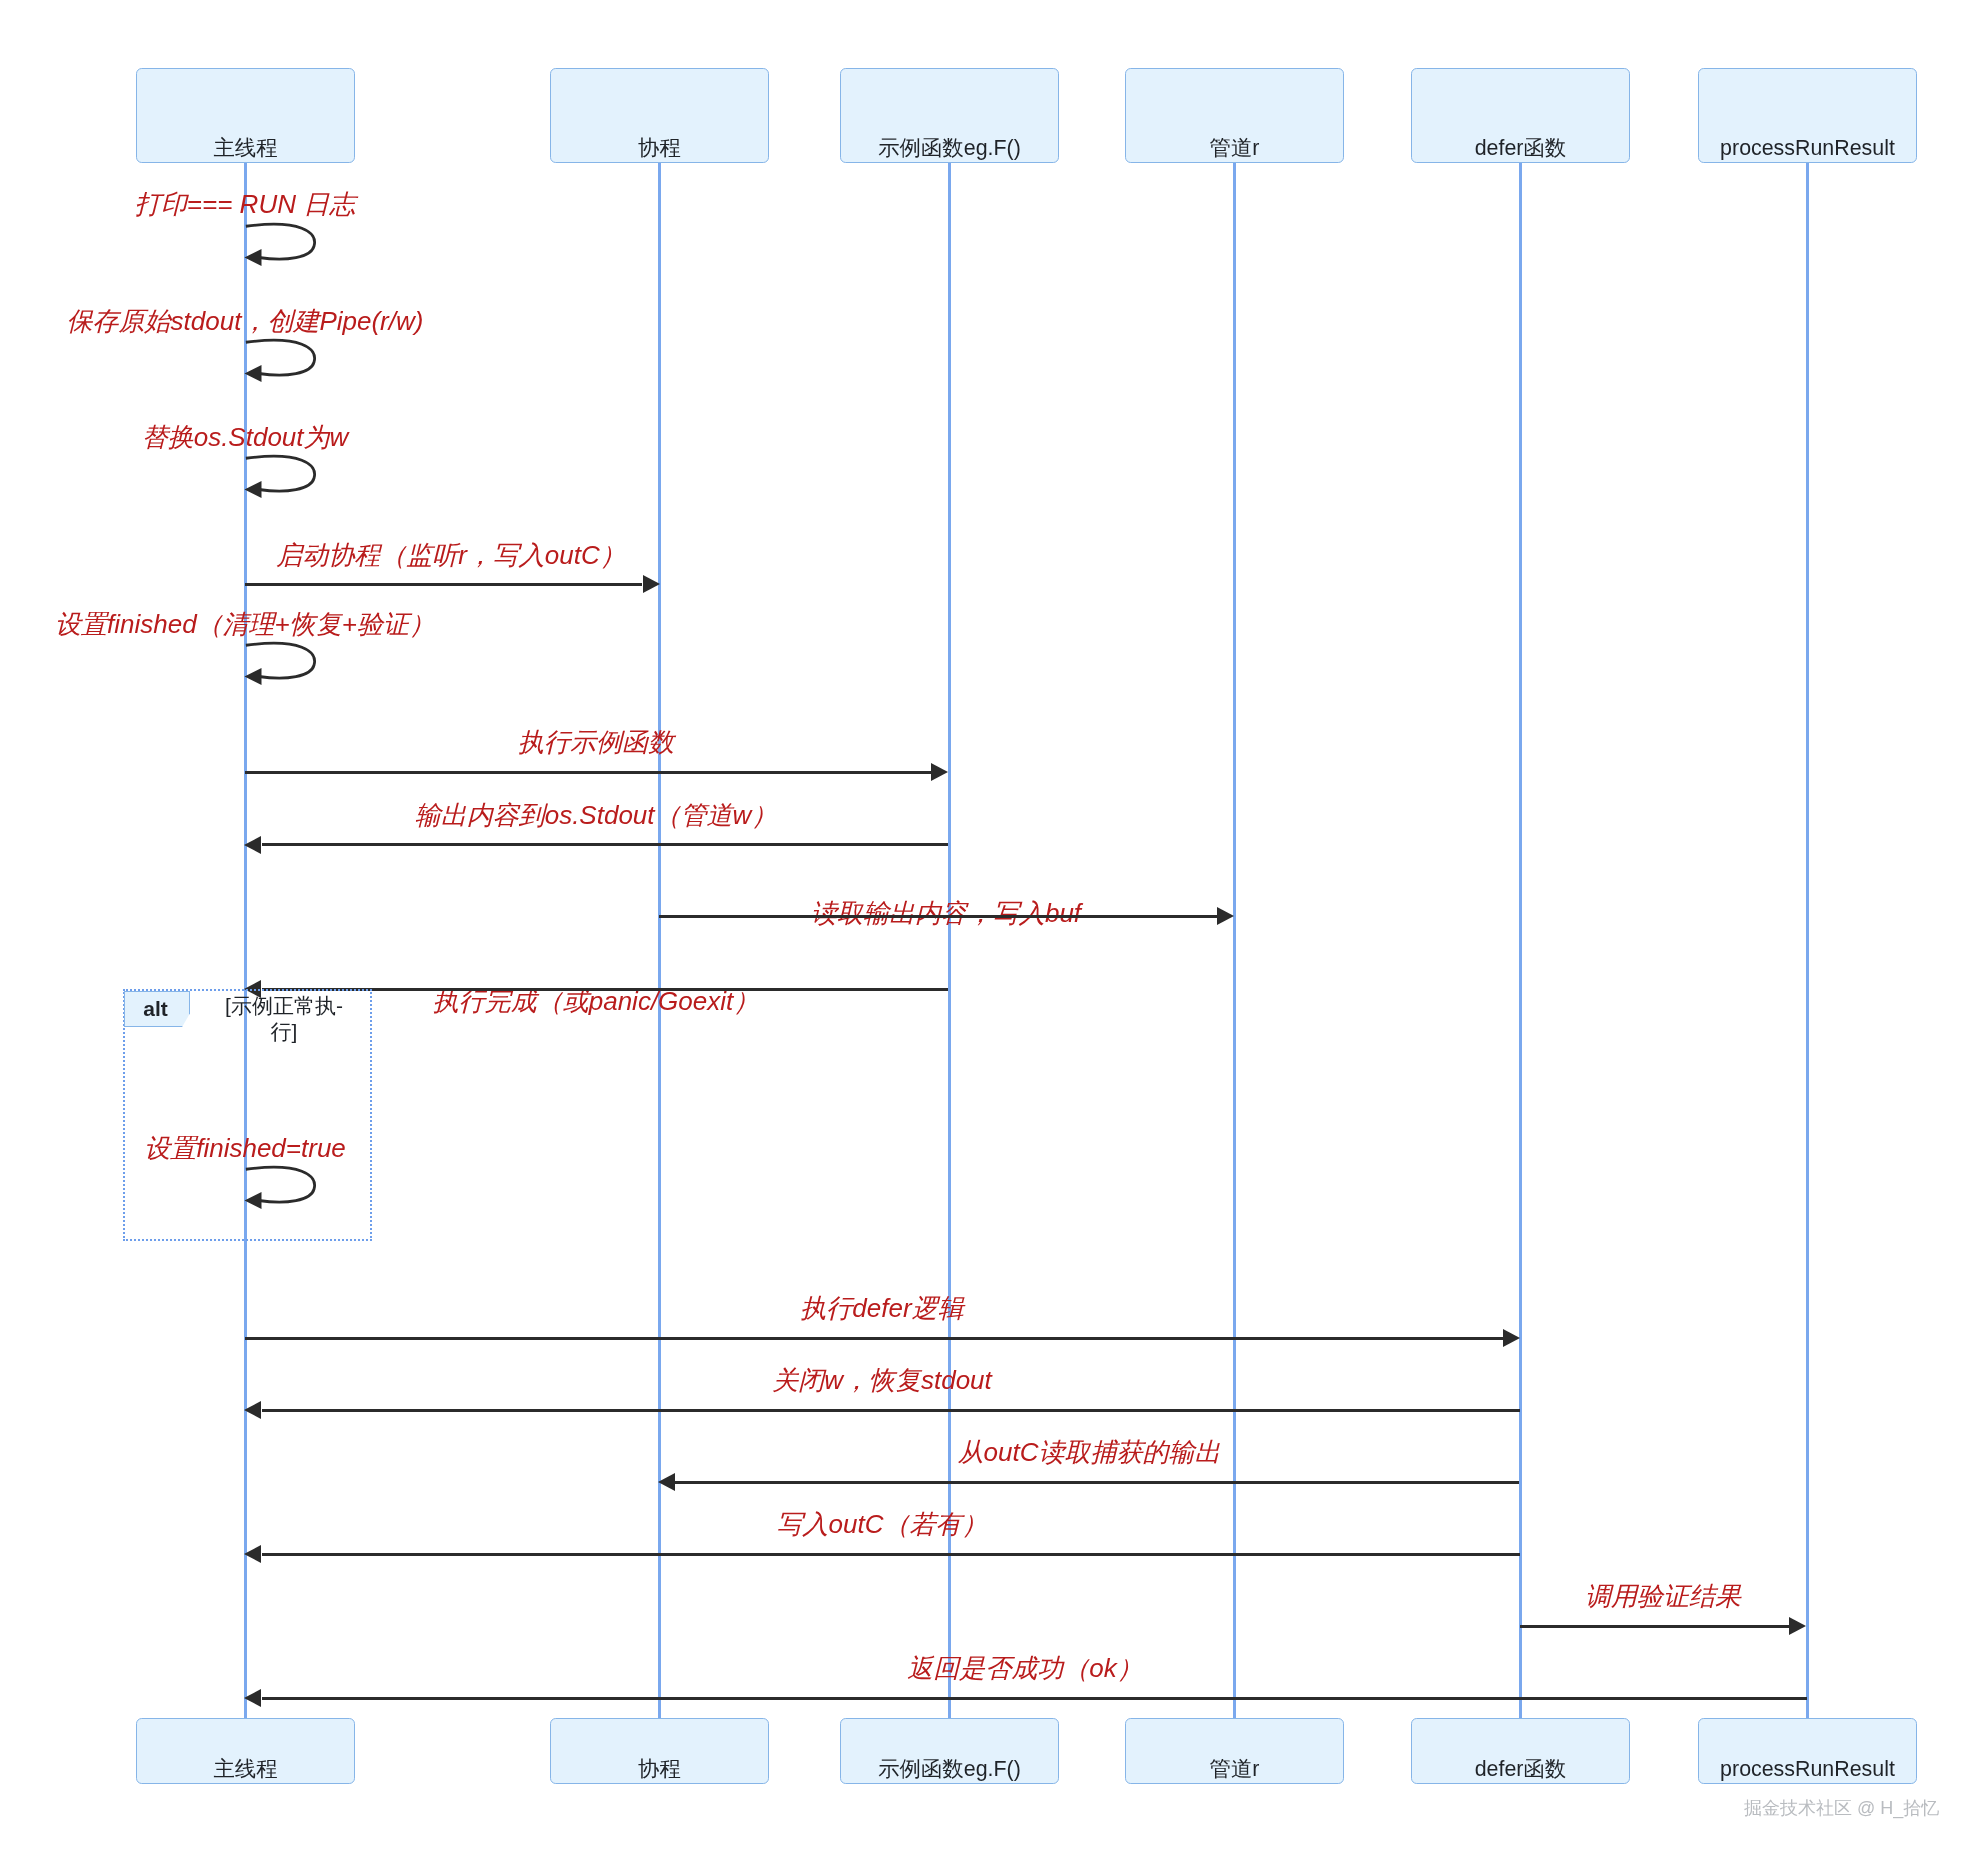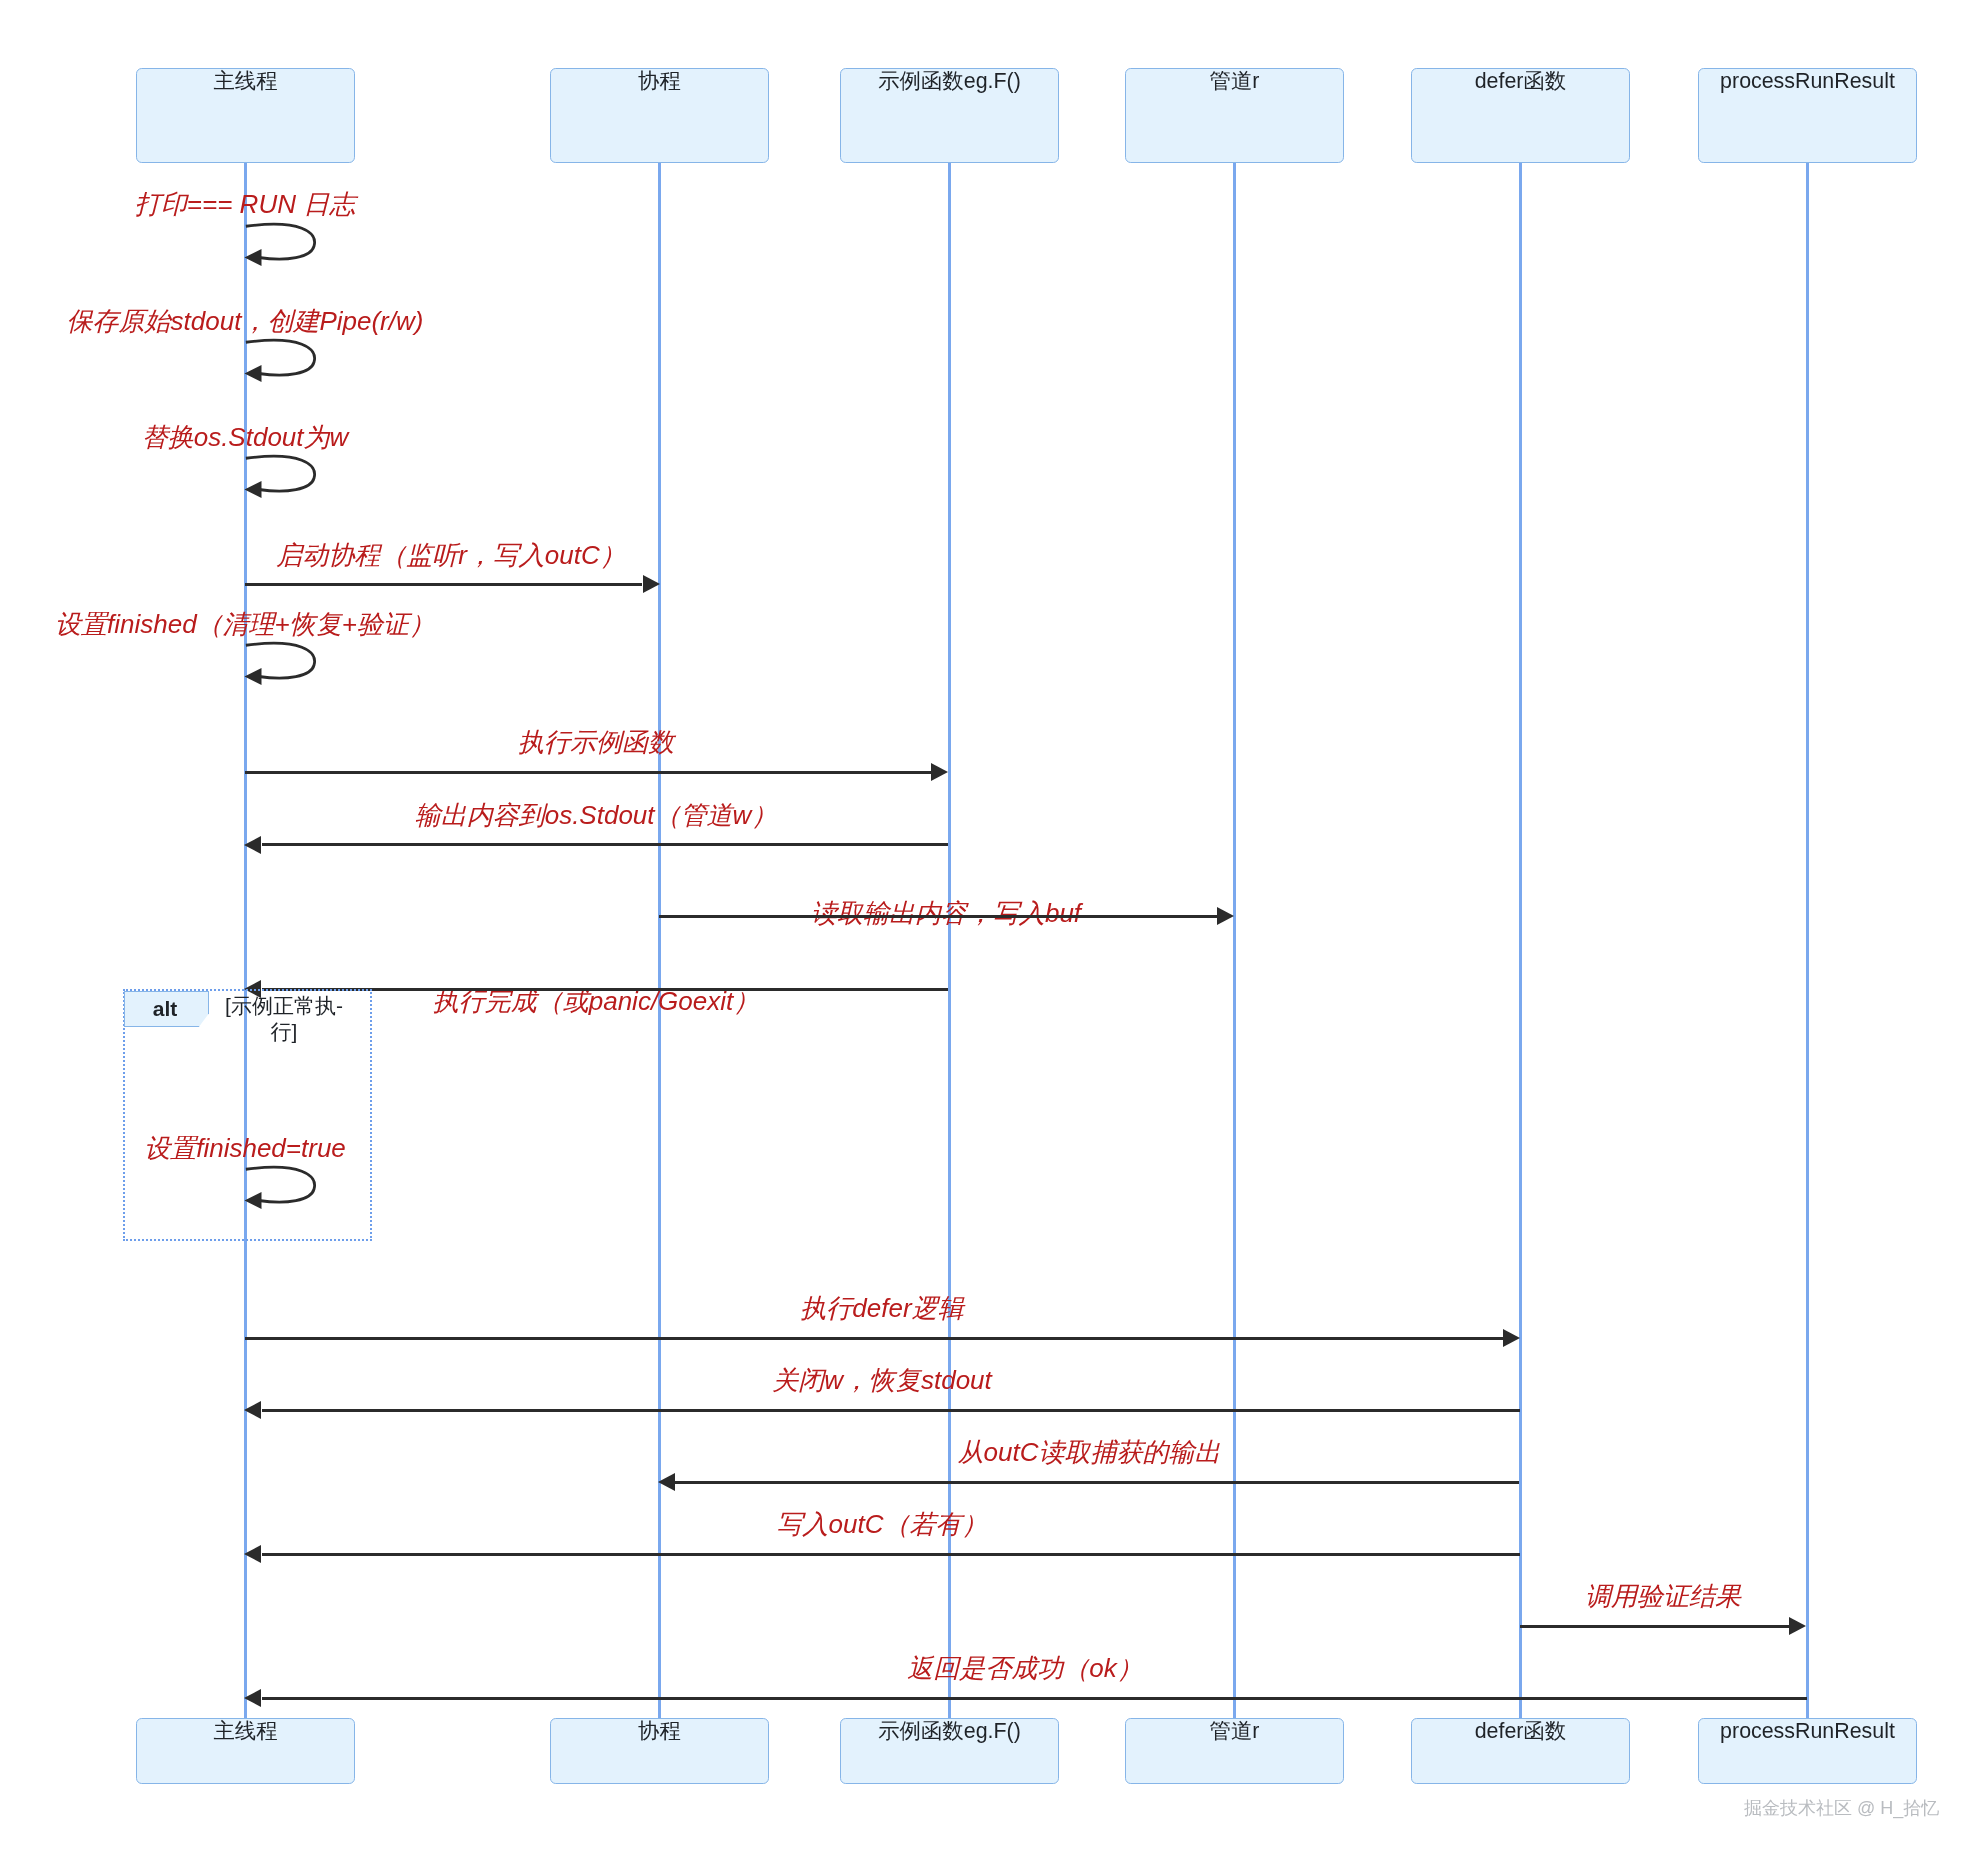--- a/index.html
+++ b/index.html
@@ -10,21 +10,21 @@
     background:#ffffff;
     overflow:hidden;
   }
   
   .actor-box{
     position:absolute;
     box-sizing:border-box;
     background:#e3f2fd;
     border:1.4px solid #86b5e8;
     border-radius:5.7px;
-    display:flex;align-items:flex-start;justify-content:center;
+    display:flex;align-items:flex-end;justify-content:center;
     color:#1f2328;
     font-size:21.4px;
     line-height:1.2;
     text-align:center;
     padding:0 5.7px;
   }
   
   .lifeline{
     position:absolute;
     width:2.9px;
@@ -191,21 +191,21 @@
 
   <div class="msg-label" style="left:946px;top:869px;margin-top:27px;">读取输出内容，写入buf</div>
   <div class="msg-line" style="left:659px;top:915px;width:558px;"></div>
   <div class="arrowhead right" style="left:1217px;top:907px;"></div>
 
   <div class="msg-label" style="left:596px;top:942px;margin-top:42px;">执行完成（或panic/Goexit）</div>
   <div class="msg-line" style="left:262px;top:988px;width:686px;"></div>
   <div class="arrowhead left" style="left:244px;top:980px;"></div>
 
   <div class="alt-box" style="left:123px;top:989px;width:249px;height:252px;"></div>
-  <div class="alt-tag" style="left:124px;top:991px;width:85px;height:36px;">alt</div>
+  <div class="alt-tag" style="left:124px;top:991px;width:66px;height:36px;">alt</div>
   <div class="alt-cond" style="left:284px;top:993px;width:214px;">
     <div>[示例正常执-</div>
     <div>行]</div>
   </div>
 
   <div class="msg-label" style="left:245px;top:1131px;">设置finished=true</div>
   <div class="selfloop" style="left:244px;top:1165px;">
     <svg width="79" height="44" viewBox="0 0 110 62">
       <path d="M2,6 C78,-4 104,14 98,34 C94,50 60,56 20,50" fill="none" stroke="#2b2b2b" stroke-width="4"></path>
       <polygon points="24,38 24,62 0,50" fill="#2b2b2b"></polygon>

